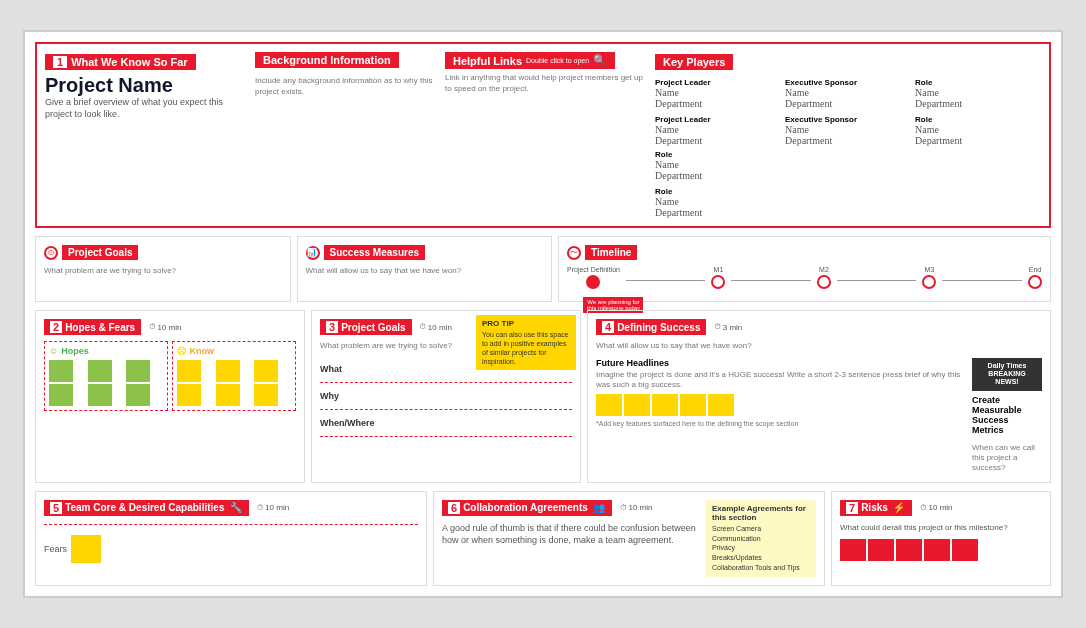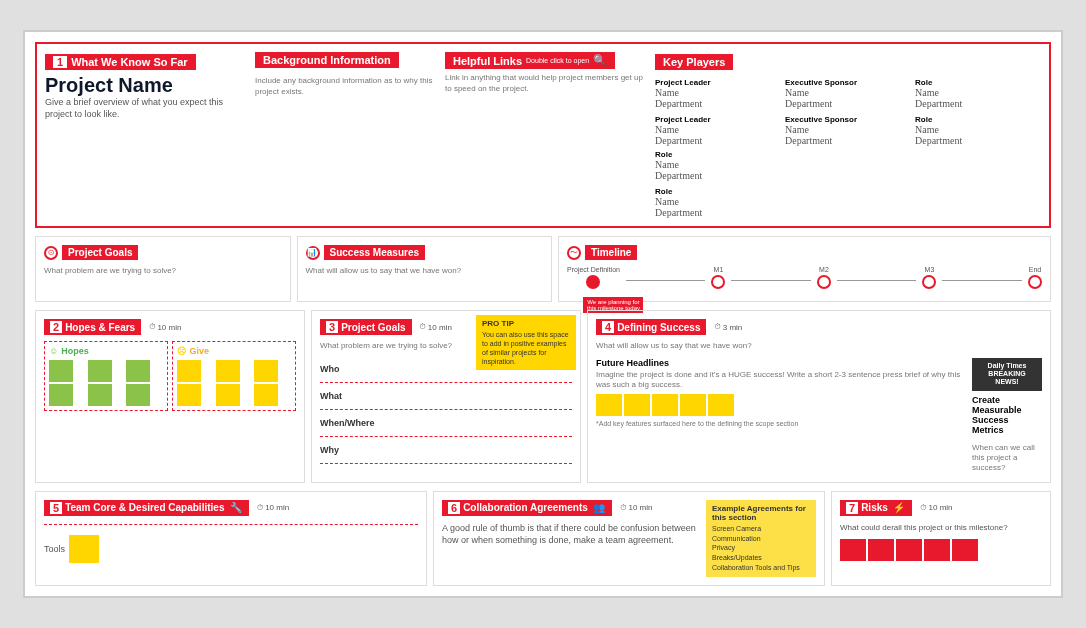--- a/index.html
+++ b/index.html
@@ -239,21 +239,21 @@
       display: flex;
       gap: 2px;
       margin-top: 6px;
     }
     .collab-text {
       font-size: 9px;
       color: #555;
       line-height: 1.4;
     }
     .example-box {
-      background: #fde047;
+      background: #fef9c3;
       padding: 4px 6px;
       font-size: 7px;
       color: #333;
       width: 110px;
       flex-shrink: 0;
     }
     .example-box-title {
       font-weight: bold;
       font-size: 8px;
       margin-bottom: 2px;
@@ -496,21 +496,21 @@
             <div class="sticky-green"></div>
             <div class="sticky-green"></div>
             <div class="sticky-green"></div>
             <div class="sticky-green"></div>
             <div class="sticky-green"></div>
           </div>
         </div>
         <div class="fears-col dashed-border">
           <div class="col-header">
             <span style="color:#ffd600;">☹</span>
-            <span style="color:#f9a825;">Give</span>
+            <span style="color:#f9a825;">Know</span>
           </div>
           <div class="sticky-grid">
             <div class="sticky-yellow"></div>
             <div class="sticky-yellow"></div>
             <div class="sticky-yellow"></div>
             <div class="sticky-yellow"></div>
             <div class="sticky-yellow"></div>
             <div class="sticky-yellow"></div>
           </div>
         </div>
@@ -525,24 +525,23 @@
         </div>
         <span class="timer-badge">⏱ <span>10 min</span></span>
       </div>
 
       <div class="pro-tip">
         <div class="pro-tip-title">PRO TIP</div>
         <div>You can also use this space to add in positive examples of similar projects for inspiration.</div>
       </div>
       <div class="card-subtitle">What problem are we trying to solve?</div>
       <div class="project-goals-rows">
-        <div class="goals-row-item">Who</div>
         <div class="goals-row-item">What</div>
+        <div class="goals-row-item">Why</div>
         <div class="goals-row-item">When/Where</div>
-        <div class="goals-row-item">Why</div>
       </div>
     </div>
 
     <div class="card">
       <div class="card-header">
         <div class="card-title-badge">
           <span class="section-number">4</span>
           <span>Defining Success</span>
         </div>
         <span class="timer-badge">⏱ <span>3 min</span></span>
@@ -582,21 +581,21 @@
       <div class="card-header">
         <div class="card-title-badge">
           <span class="section-number">5</span>
           <span>Team Core &amp; Desired Capabilities</span>
           <span style="margin-left:3px;">🔧</span>
         </div>
         <span class="timer-badge">⏱ <span>10 min</span></span>
       </div>
       <div style="border-top:1px dashed #e8192c;margin-top:8px;padding-top:4px;">
         <div class="person-block">
-          <span style="font-size:9px;color:#555;">Tools</span>
+          <span style="font-size:9px;color:#555;">Fears</span>
           <div class="sticky-note-small"></div>
         </div>
       </div>
     </div>
 
     <div class="card">
       <div style="display:flex;gap:6px;">
         <div style="flex:1;">
           <div class="card-header">
             <div class="card-title-badge">

